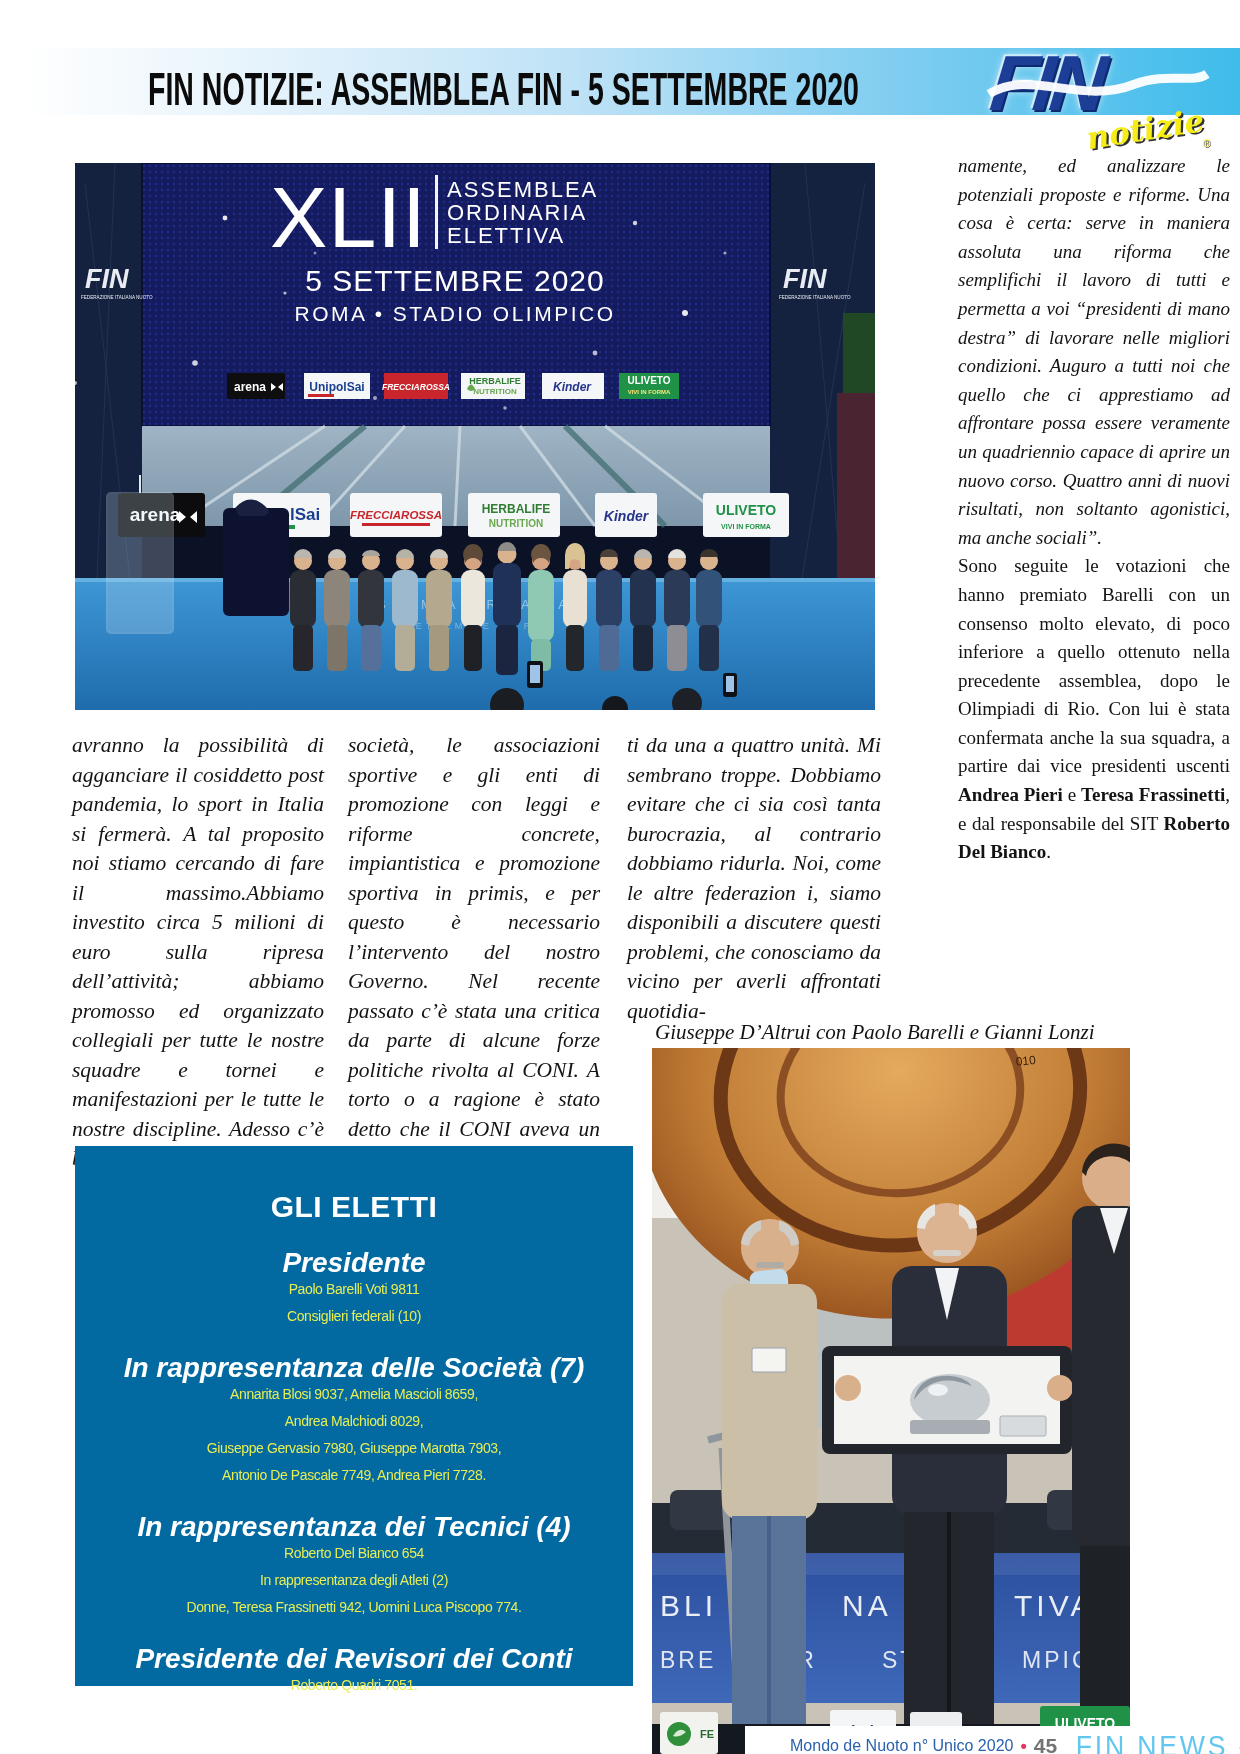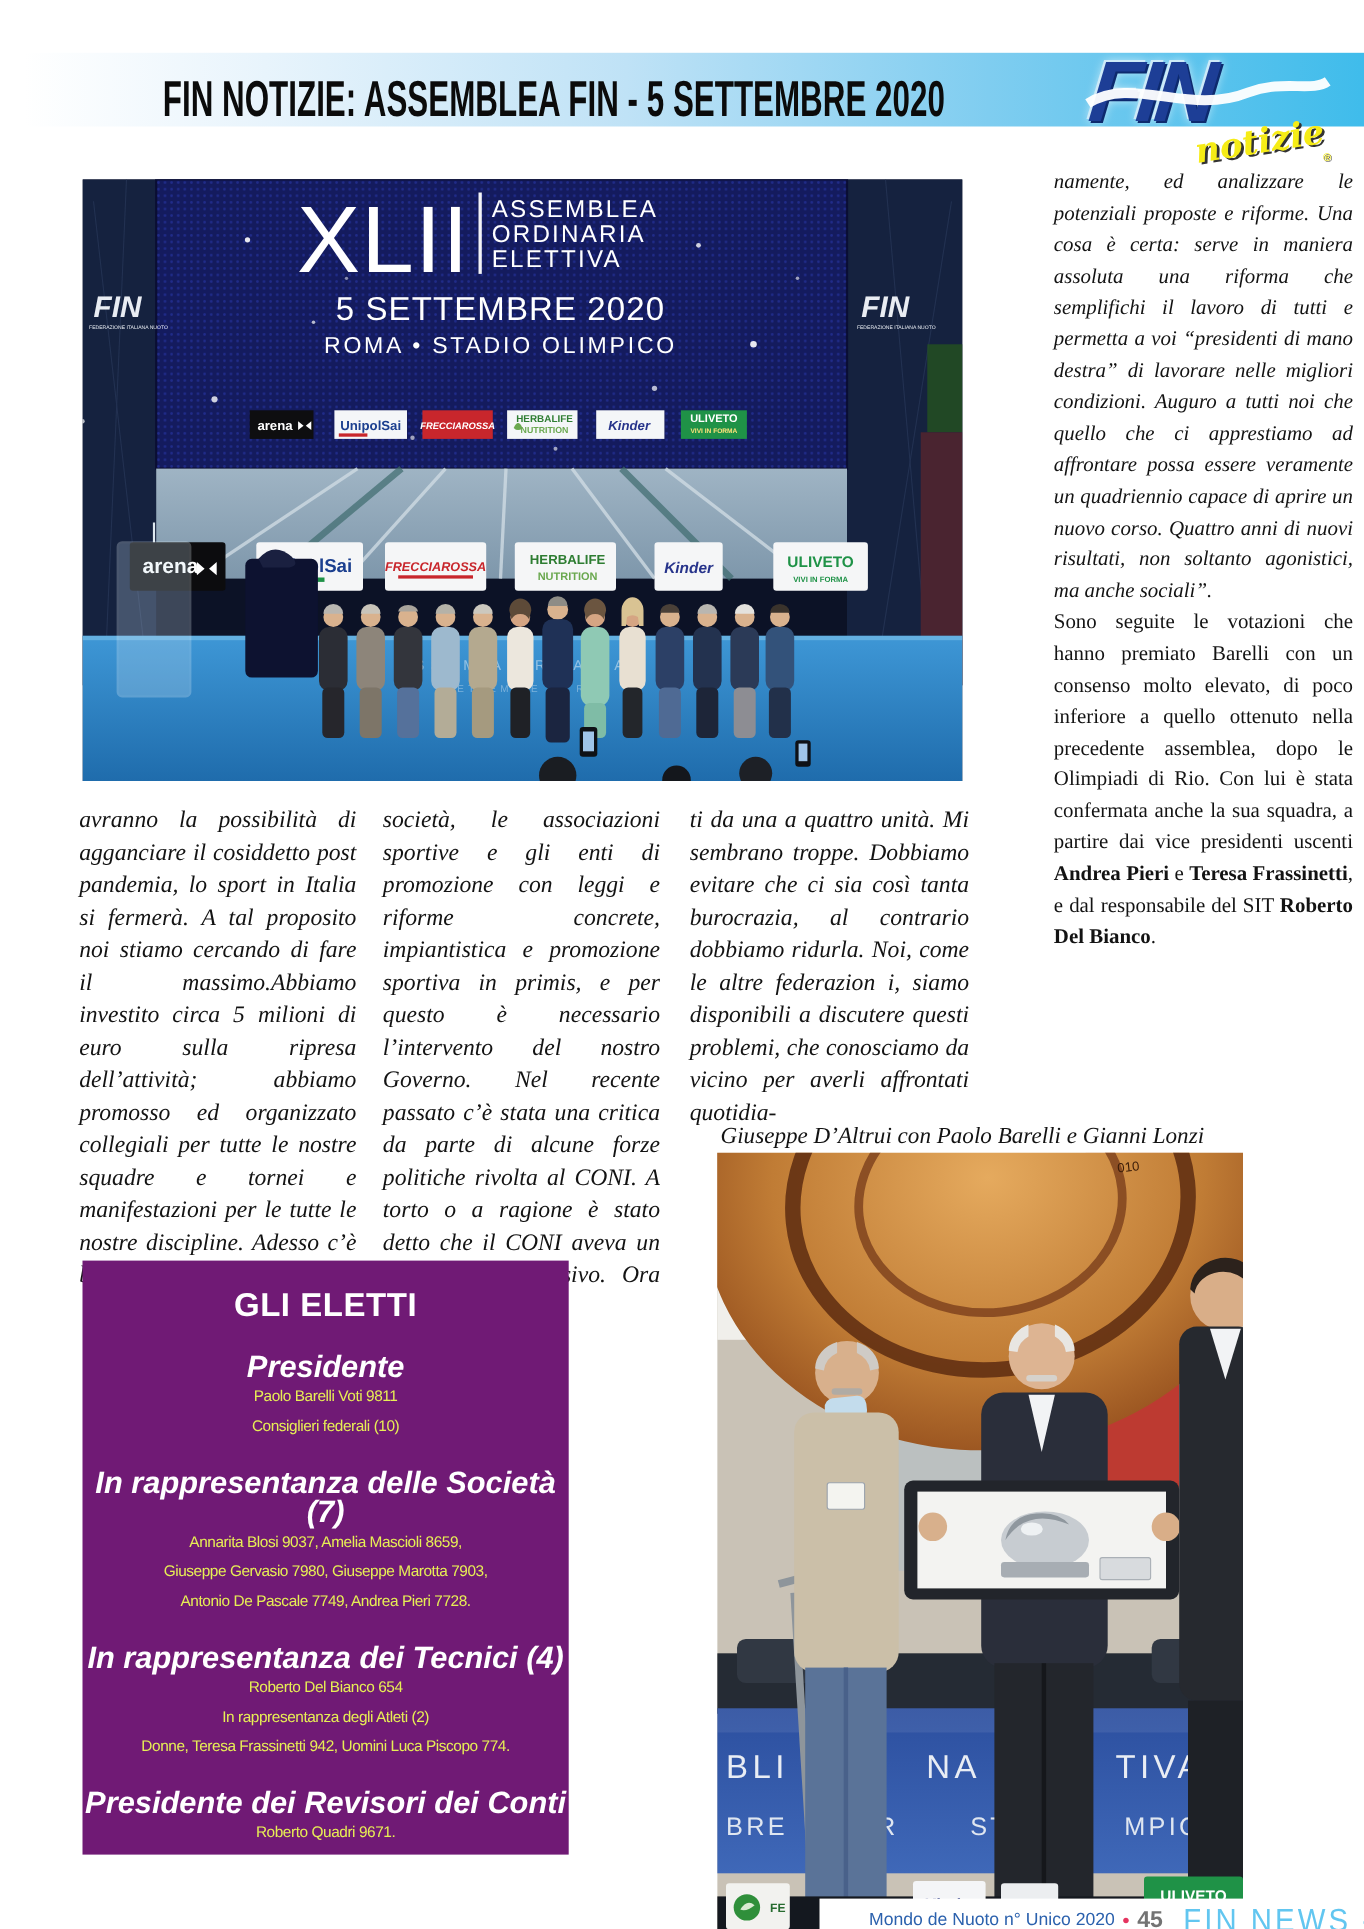--- a/index.html
+++ b/index.html
@@ -27,22 +27,22 @@
        font-style:italic;font-size:21.5px;line-height:29.5px;text-align:justify;color:#131313;}
   #col1{left:72px;} #col2{left:348px;} #col3{left:627px;width:254px;}
   #rcol{position:absolute;left:958px;top:152px;width:272px;font-family:"Liberation Serif",serif;
         font-size:19px;line-height:28.6px;text-align:justify;color:#131313;}
   #rcol .quote{font-style:italic;margin:0;}
   #rcol .follow{font-style:normal;margin:0;}
   #rcol .b{font-weight:bold;}
   #caption{position:absolute;left:655px;top:1020px;width:420px;font-family:"Liberation Serif",serif;
         font-style:italic;font-size:21px;color:#131313;white-space:nowrap;}
   
-  #ebox{position:absolute;left:75px;top:1146px;width:442px;height:540px;background:#701a75;
-        text-align:center;color:#fff;padding-top:23px;box-sizing:border-box;}
+  #ebox{position:absolute;left:75px;top:1146px;width:558px;height:540px;background:#0369a1;
+        text-align:center;color:#fff;padding-top:43px;box-sizing:border-box;}
   #ebox .eb-title{font-size:30px;font-weight:bold;letter-spacing:.5px;margin-bottom:24px;line-height:36px;}
   #ebox .eb-head{font-size:28px;font-weight:bold;font-style:italic;line-height:27px;margin-top:24px;}
   #ebox .eb-line{font-size:14px;letter-spacing:-.4px;line-height:27px;color:#e7ee55;white-space:nowrap;}
   
   #footer{position:absolute;left:745px;top:1726px;width:495px;height:40px;background:#fff;
         display:flex;align-items:center;box-sizing:border-box;padding:0 8px 0 45px;}
   #footer .journal{font-size:16px;color:#2b61ad;white-space:nowrap;}
   #footer .dot{font-size:18px;font-weight:bold;color:#e5345f;margin:0 7px;}
   #footer .pnum{font-size:21px;font-weight:bold;color:#737373;}
   #footer .section{margin-left:auto;margin-right:62px;font-size:29px;color:#62c6f0;
@@ -302,28 +302,29 @@
 
   <div id="caption">Giuseppe D’Altrui con Paolo Barelli e Gianni Lonzi</div>
 
   <div id="ebox">
     <div class="eb-title">GLI ELETTI</div>
     <div class="eb-head">Presidente</div>
     <div class="eb-line">Paolo Barelli Voti 9811</div>
     <div class="eb-line">Consiglieri federali (10)</div>
     <div class="eb-head">In rappresentanza delle Società (7)</div>
     <div class="eb-line">Annarita Blosi 9037, Amelia Mascioli 8659,</div>
+    <div class="eb-line">Andrea Malchiodi 8029,</div>
     <div class="eb-line">Giuseppe Gervasio 7980, Giuseppe Marotta 7903,</div>
     <div class="eb-line">Antonio De Pascale 7749, Andrea Pieri 7728.</div>
     <div class="eb-head">In rappresentanza dei Tecnici (4)</div>
     <div class="eb-line">Roberto Del Bianco 654</div>
     <div class="eb-line">In rappresentanza degli Atleti (2)</div>
     <div class="eb-line">Donne, Teresa Frassinetti 942, Uomini Luca Piscopo 774.</div>
     <div class="eb-head">Presidente dei Revisori dei Conti</div>
-    <div class="eb-line">Roberto Quadri 9671.</div>
+    <div class="eb-line">Roberto Quadri 7051.</div>
   </div>
 
   <div id="photo-bottom">
   <svg viewBox="0 0 478 706" width="478" height="706">
     <defs>
       <radialGradient id="bronze" cx="0.5" cy="0.45" r="0.75">
         <stop offset="0" stop-color="#e5aa5e"></stop>
             <stop offset="0.5" stop-color="#c07c35"></stop>
         <stop offset="0.85" stop-color="#8a4418"></stop>
             <stop offset="1" stop-color="#5f2c0e"></stop>

